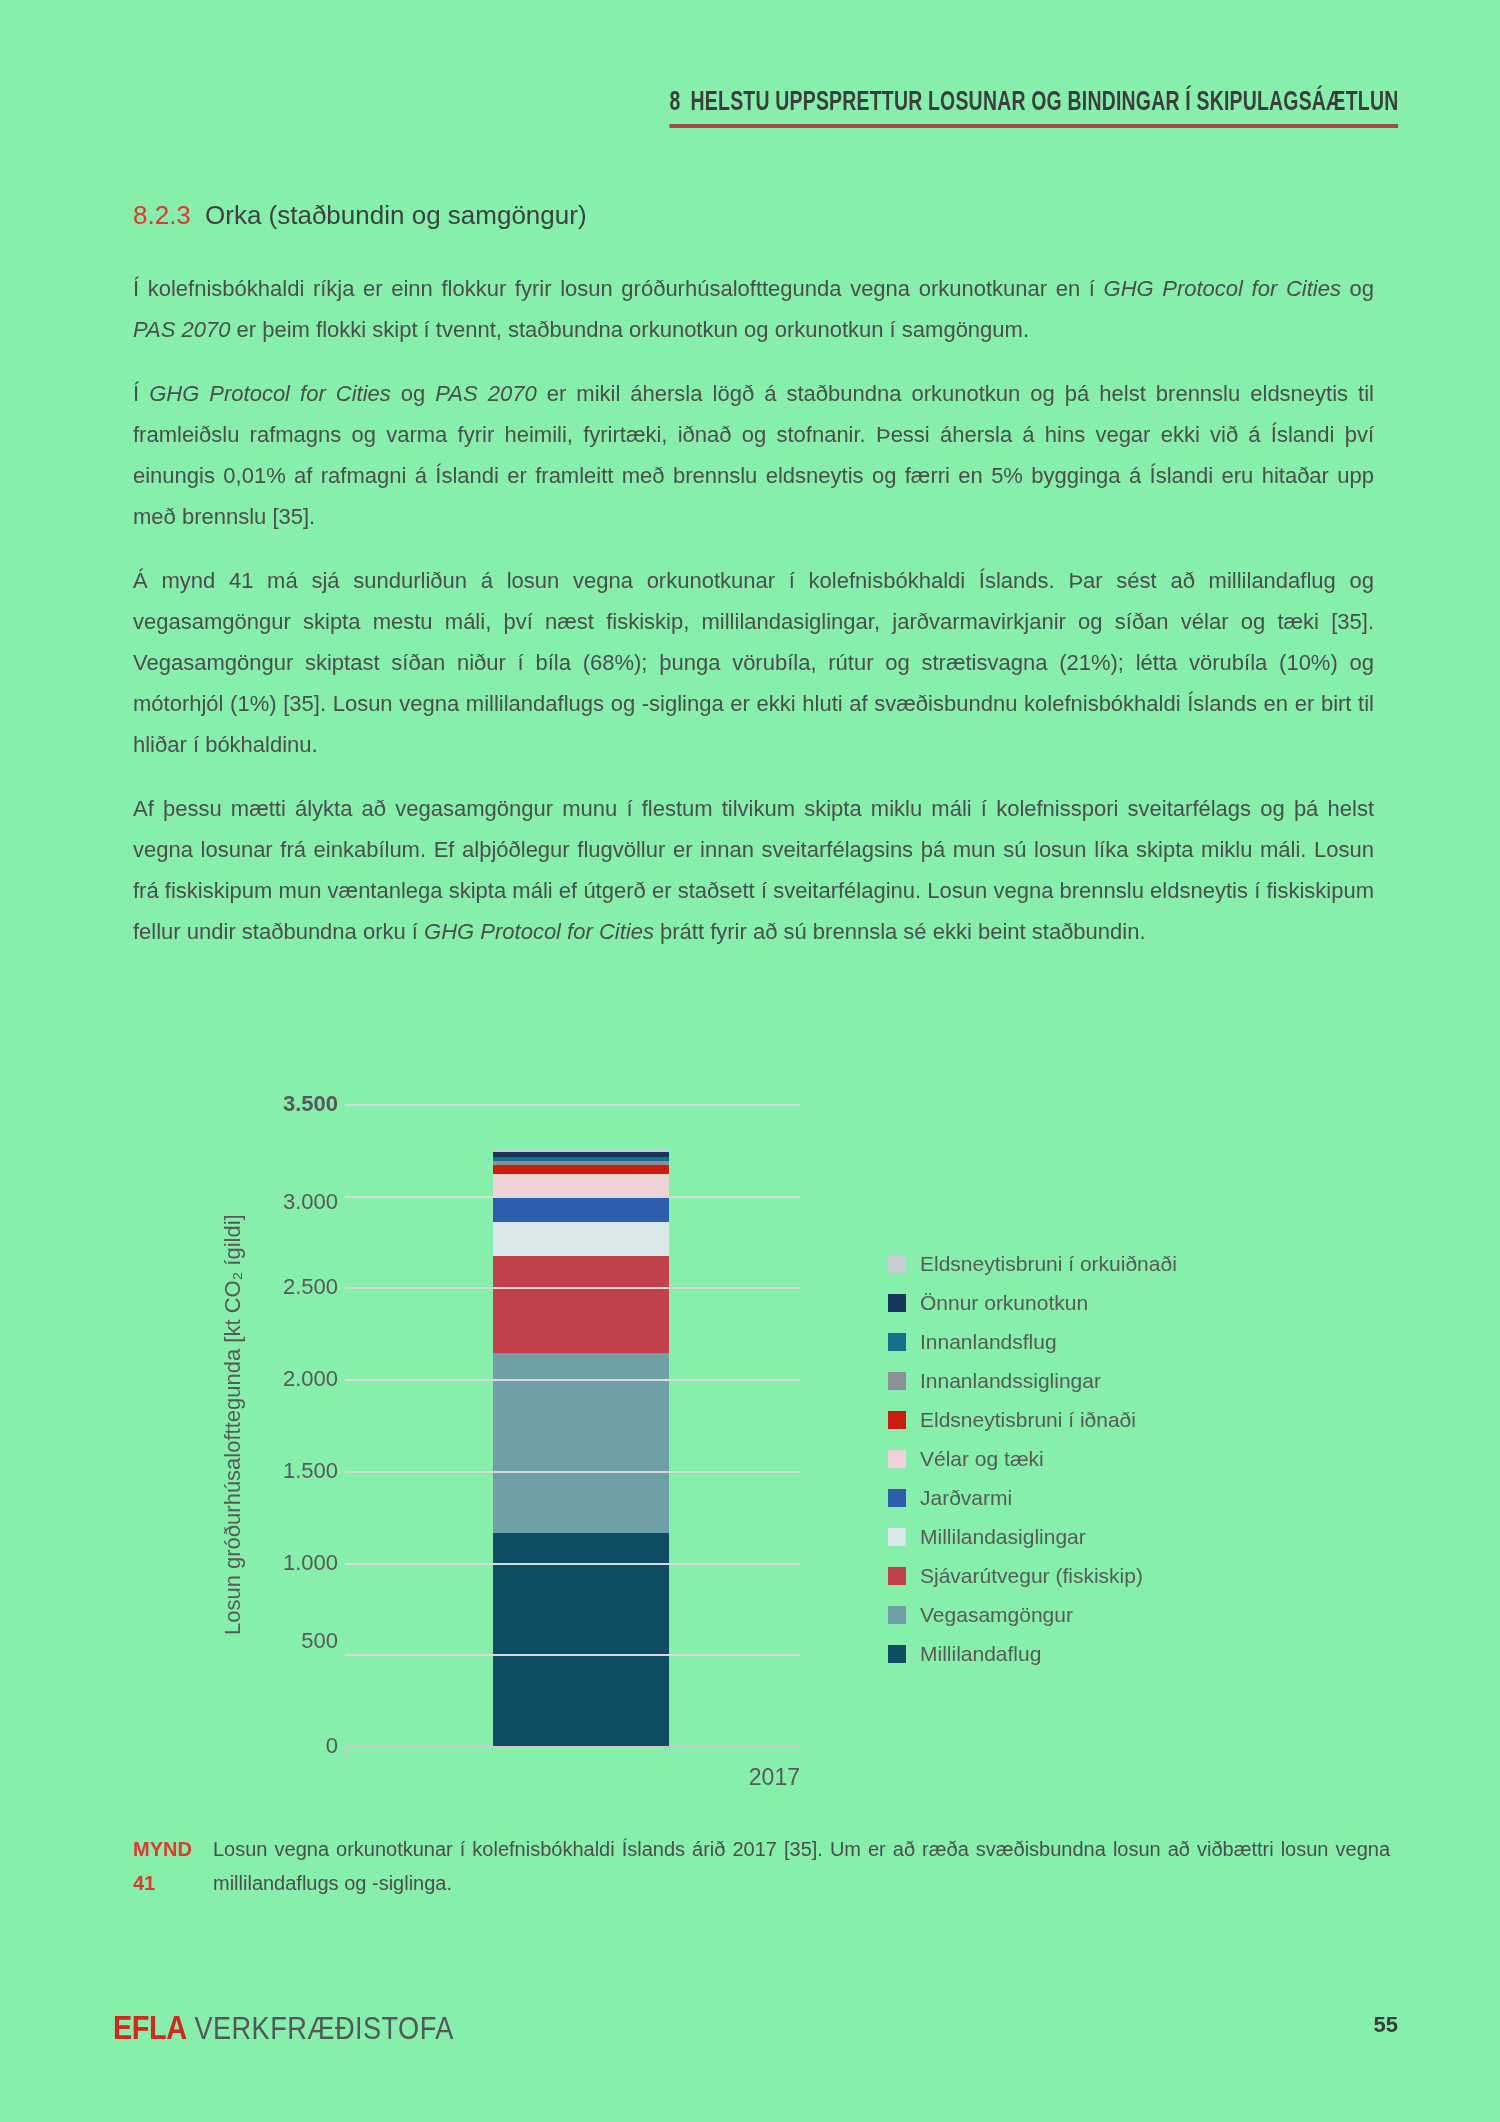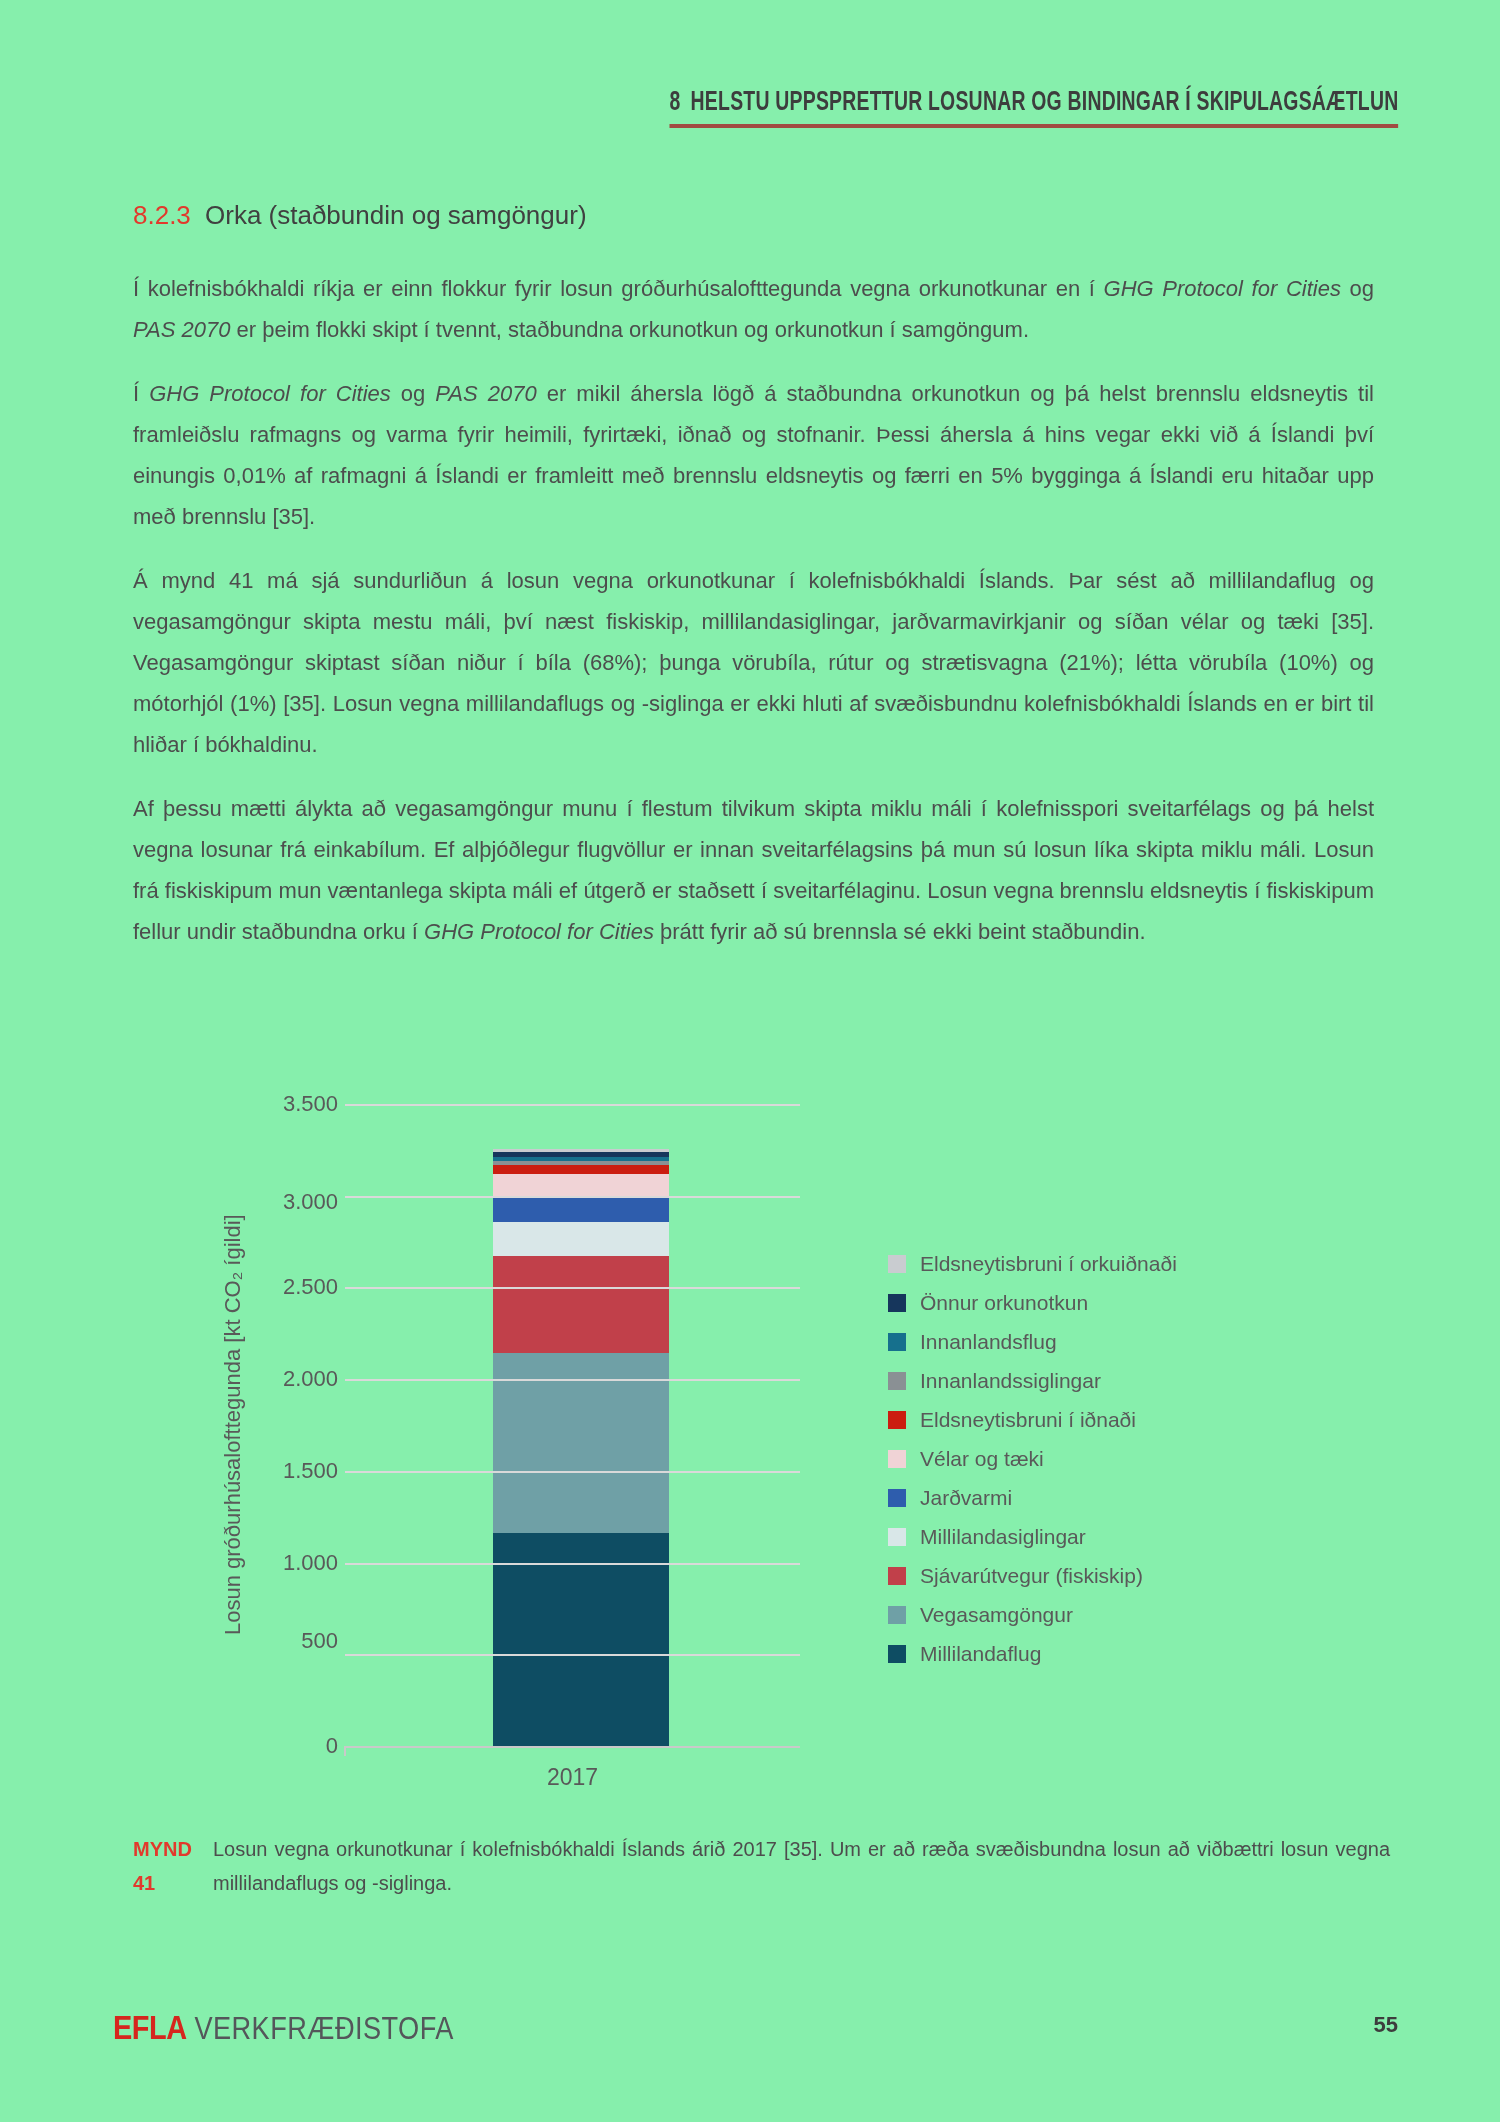--- a/index.html
+++ b/index.html
@@ -61,21 +61,21 @@
     content:"";position:absolute;left:-1px;bottom:-10px;width:2px;height:10px;background:#c9c9c9;
   }
   .gridline{position:absolute;left:0;width:100%;height:2px;background:#d9d9d9;}
   .bar{
     position:absolute;left:148px;bottom:0;width:176px;
     display:flex;flex-direction:column-reverse;
   }
   .seg{width:100%;}
   .x-label{
     position:absolute;left:345px;top:684px;width:455px;
-    text-align:center;font-size:23px;color:#595959;
+    text-align:right;font-size:23px;color:#595959;
   }
   .legend{position:absolute;left:888px;top:164px;}
   .legend-item{display:flex;align-items:center;height:39px;}
   .swatch{width:18px;height:18px;margin-right:14px;flex:0 0 auto;}
   .legend-label{font-size:21px;color:#595959;white-space:nowrap;}
   
   .figure-caption{
     position:absolute;top:1832px;left:133px;width:1257px;
     display:flex;align-items:flex-start;
     font-size:20px;line-height:34px;color:#4d4d4d;
@@ -111,21 +111,21 @@
   <div class="body-text">
     <p><span>Í kolefnisbókhaldi ríkja er einn flokkur fyrir losun gróðurhúsalofttegunda vegna orkunotkunar en í </span><em>GHG Protocol for Cities</em><span> og </span><em>PAS 2070</em><span> er þeim flokki skipt í tvennt, staðbundna orkunotkun og orkunotkun í samgöngum.</span></p>
     <p><span>Í </span><em>GHG Protocol for Cities</em><span> og </span><em>PAS 2070</em><span> er mikil áhersla lögð á staðbundna orkunotkun og þá helst brennslu eldsneytis til framleiðslu rafmagns og varma fyrir heimili, fyrirtæki, iðnað og stofnanir. Þessi áhersla á hins vegar ekki við á Íslandi því einungis 0,01% af rafmagni á Íslandi er framleitt með brennslu eldsneytis og færri en 5% bygginga á Íslandi eru hitaðar upp með brennslu [35].</span></p>
     <p><span>Á mynd 41 má sjá sundurliðun á losun vegna orkunotkunar í kolefnisbókhaldi Íslands. Þar sést að millilandaflug og vegasamgöngur skipta mestu máli, því næst fiskiskip, millilandasiglingar, jarðvarmavirkjanir og síðan vélar og tæki [35]. Vegasamgöngur skiptast síðan niður í bíla (68%); þunga vörubíla, rútur og strætisvagna (21%); létta vörubíla (10%) og mótorhjól (1%) [35]. Losun vegna millilandaflugs og -siglinga er ekki hluti af svæðisbundnu kolefnisbókhaldi Íslands en er birt til hliðar í bókhaldinu.</span></p>
     <p><span>Af þessu mætti álykta að vegasamgöngur munu í flestum tilvikum skipta miklu máli í kolefnisspori sveitarfélags og þá helst vegna losunar frá einkabílum. Ef alþjóðlegur flugvöllur er innan sveitarfélagsins þá mun sú losun líka skipta miklu máli. Losun frá fiskiskipum mun væntanlega skipta máli ef útgerð er staðsett í sveitarfélaginu. Losun vegna brennslu eldsneytis í fiskiskipum fellur undir staðbundna orku í </span><em>GHG Protocol for Cities</em><span> þrátt fyrir að sú brennsla sé ekki beint staðbundin.</span></p>
   </div>
 
   <div class="chart">
     <div class="y-title">Losun gróðurhúsalofttegunda [kt CO₂ ígildi]</div>
     <div class="yticks" id="yticks">
-        <div class="ytick" style="top: -13px;">3.500</div>
+        <div class="ytick" style="top: -13px; font-weight: bold;">3.500</div>
         <div class="ytick" style="top: 85px;">3.000</div>
         <div class="ytick" style="top: 170.429px;">2.500</div>
         <div class="ytick" style="top: 262.143px;">2.000</div>
         <div class="ytick" style="top: 353.857px; margin-left: 16px;">1.500</div>
         <div class="ytick" style="top: 445.571px;">1.000</div>
         <div class="ytick" style="top: 524px;">500</div>
         <div class="ytick" style="top: 629px;">0</div>
       </div>
     <div class="plot" id="plot">
       <div class="bar" id="bar">

